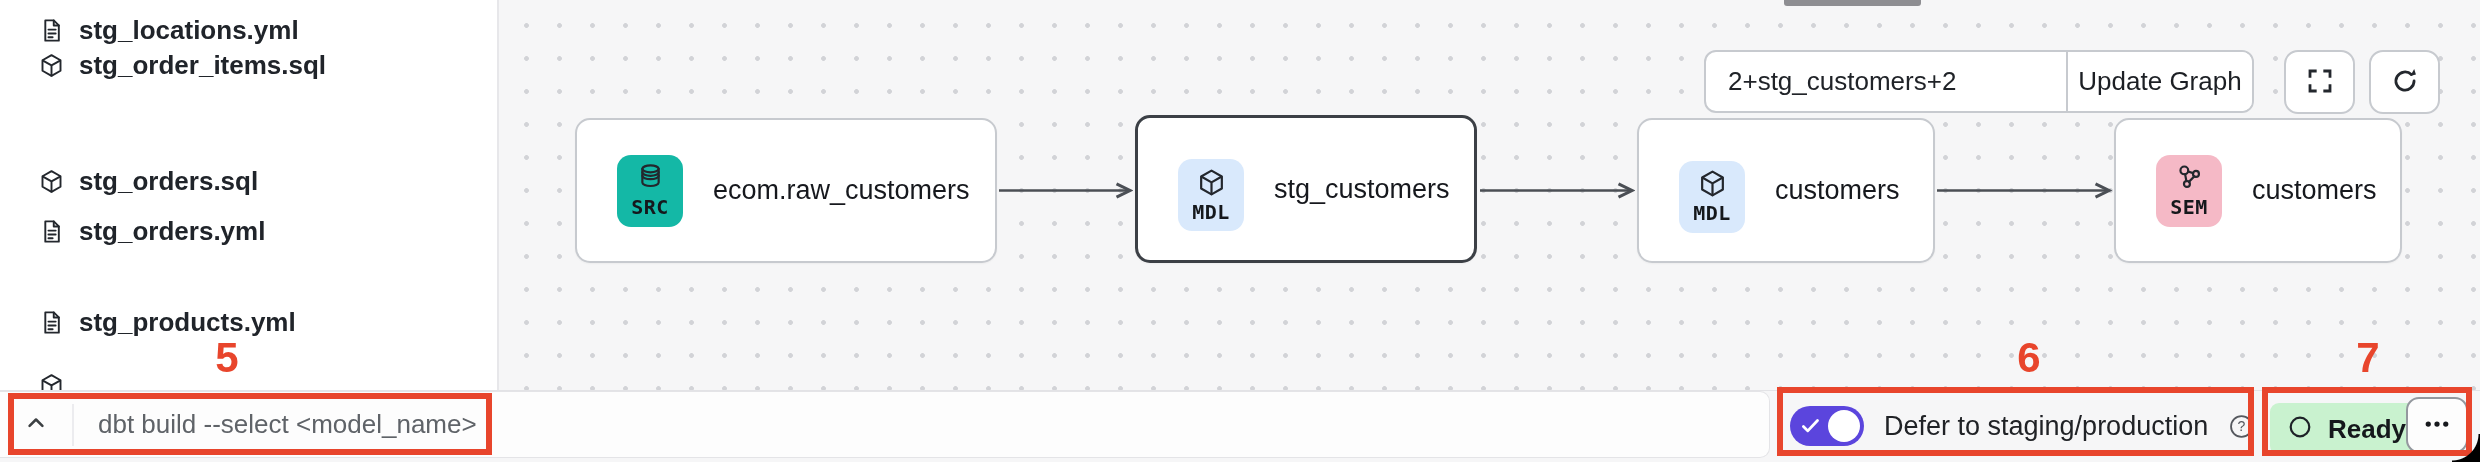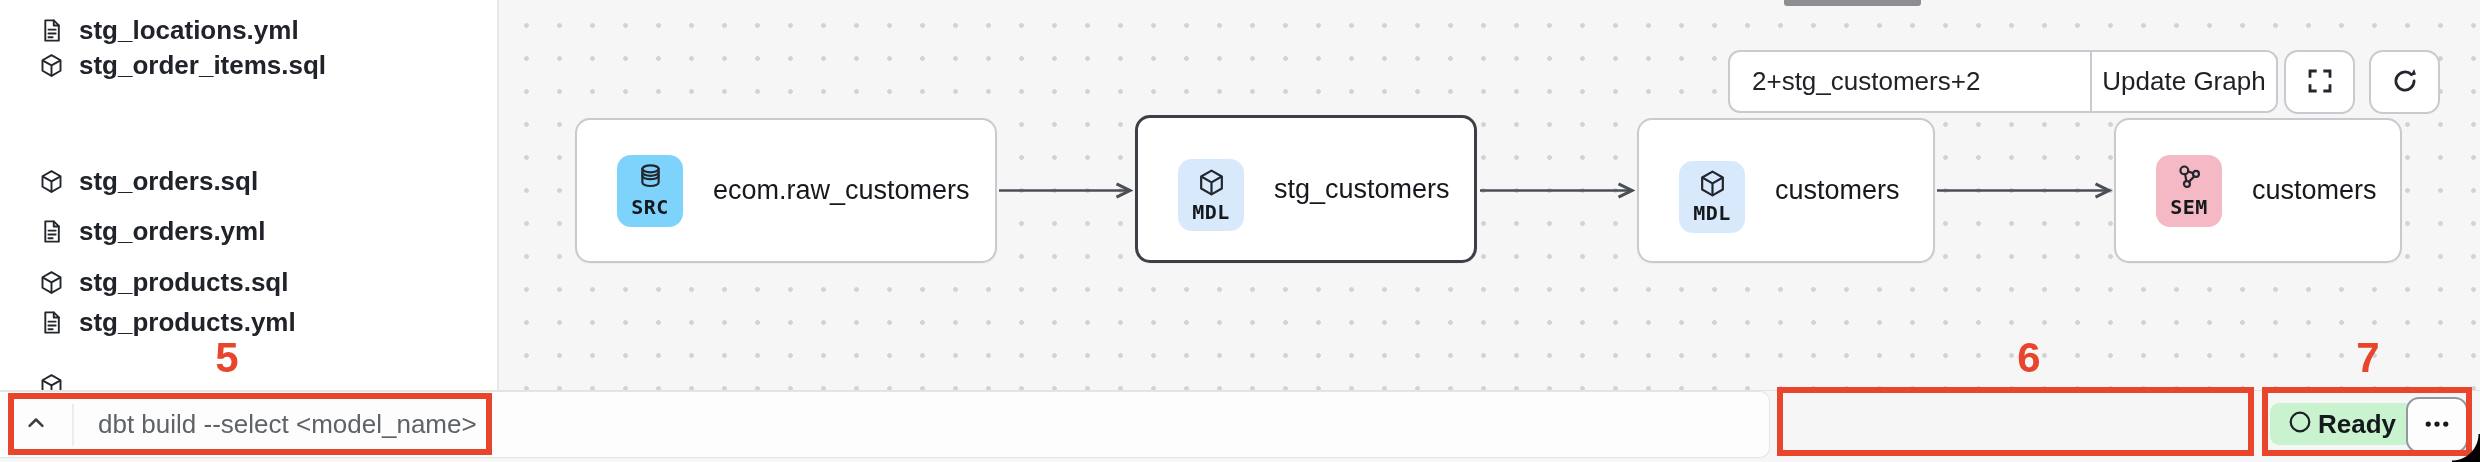--- a/index.html
+++ b/index.html
@@ -41,31 +41,31 @@
   }
   .node.selected{border:3.5px solid #3c4046; top:115px; height:148px;}
   .n1{left:76px;  width:422px;}
   .n2{left:636px; width:342px;}
   .n3{left:1138px;width:298px;}
   .n4{left:1615px;width:288px;}
   .badge{
     width:66px; height:72px; border-radius:14px; flex:0 0 auto;
     display:flex; flex-direction:column; align-items:center; justify-content:center; gap:2px;
   }
-  .badge-src{background:#7dd3fc;text-align:right;}
+  .badge-src{background:#14b8a6;text-align:right;}
   .badge-mdl{background:#d9e9fc;margin-top:12px;}
   .badge-sem{background:#f5b9c6;}
   .bicon svg{width:31px; height:31px; display:block;}
   .btext{font-family:"DejaVu Sans Mono", monospace; font-size:20px; font-weight:600; color:#15181c; letter-spacing:0.5px;}
   .nlabel{font-size:27px; font-weight:500; color:#16181d; white-space:nowrap;}
   
   .selector-combo{
     position:absolute; left:1205px; top:50px; width:550px; height:63px; box-sizing:border-box;
     background:#ffffff; border:2px solid #c7cacf; border-radius:12px;
-    display:flex; align-items:stretch; overflow:hidden;margin-left:24px;
+    display:flex; align-items:stretch; overflow:hidden;
   }
   .selector-input{
     width:338px; border:none; outline:none; background:transparent;
     font-family:"Liberation Sans", sans-serif; font-size:26px; color:#202328; padding:0 0 0 22px;
   }
   .combo-divider{width:2px; background:#c7cacf;}
   .update-btn{
     flex:1; border:none; background:#ffffff; cursor:pointer;
     font-family:"Liberation Sans", sans-serif; font-size:26px; font-weight:500; color:#1c1f24;
   }
@@ -104,23 +104,23 @@
     flex:0 0 auto; cursor:pointer;
   }
   .toggle .check{position:absolute; left:8px; top:7px; width:26px; height:26px;}
   .toggle .knob{
     position:absolute; right:4px; top:4px; width:32px; height:32px;
     background:#ffffff; border-radius:50%;
   }
   .defer-label{font-size:27px; font-weight:500; color:#202226; white-space:nowrap;}
   .help-icon svg{width:27px; height:27px; display:block;}
   .ready-badge{
-    position:absolute; left:2270px; top:403px; height:42px; padding:0 18px;
+    position:absolute; left:2270px; top:403px; height:52px; padding:0 18px;
     background:#c9f2cf; border-radius:9px;
-    display:flex; align-items:center; gap:6px;
+    display:flex; align-items:center; gap:16px;
   }
   .ready-badge svg{width:24px; height:24px;}
   .ready-label{font-size:26px; font-weight:600; color:#15181c;}
   .more-btn{
     position:absolute; left:2406px; top:397px; width:62px; height:56px; box-sizing:border-box;
     background:#fdfdfd; border:2px solid #94989e; border-radius:13px;
     display:flex; align-items:center; justify-content:center; cursor:pointer;
   }
   .more-btn svg{width:30px; height:30px;}
   
@@ -183,29 +183,20 @@
       <span class="ficon">
         <svg viewBox="0 0 24 24">
             <path class="stroke-ic" d="M6.5 3 H14 L18.5 7.5 V21 H6.5 Z"></path>
             <path class="stroke-ic" d="M14 3 V7.5 H18.5"></path>
             <path class="stroke-ic" d="M9.3 11.2 H15.7 M9.3 14.6 H15.7 M9.3 18 H13"></path>
           </svg>
       </span>
       <span class="fname">stg_orders.yml</span>
     </div>
 
-    <div class="file-row" style="top:261px">
-      <span class="ficon">
-        <svg viewBox="0 0 24 24">
-            <path class="stroke-ic" d="M12 2.8 L20 7.3 V16.7 L12 21.2 L4 16.7 V7.3 Z"></path>
-            <path class="stroke-ic" d="M4.4 7.6 L12 11.9 L19.6 7.6 M12 21 V11.9"></path>
-          </svg>
-      </span>
-      <span class="fname">stg_products.sql</span>
-    </div>
 
     <div class="file-row" style="top:301px">
       <span class="ficon">
         <svg viewBox="0 0 24 24">
             <path class="stroke-ic" d="M6.5 3 H14 L18.5 7.5 V21 H6.5 Z"></path>
             <path class="stroke-ic" d="M14 3 V7.5 H18.5"></path>
             <path class="stroke-ic" d="M9.3 11.2 H15.7 M9.3 14.6 H15.7 M9.3 18 H13"></path>
           </svg>
       </span>
       <span class="fname">stg_products.yml</span>
@@ -324,20 +315,37 @@
       <span>
         <svg viewBox="0 0 24 24" width="28" height="28">
             <path d="M6.5 14.5 L12 9 L17.5 14.5" fill="none" stroke="#3c4043" stroke-width="2.2" stroke-linecap="round" stroke-linejoin="round"></path>
           </svg>
       </span>
     </span>
     <div class="cmd-divider"></div>
     <input class="cmd-input" type="text" placeholder="dbt build --select &lt;model_name&gt;" style="">
   </div>
 
+  <div class="defer-group">
+    <span class="toggle">
+      <span class="check">
+        <svg viewBox="0 0 24 24" width="26" height="26">
+            <path d="M5 12.5 l4 4 l9 -9.5" fill="none" stroke="#ffffff" stroke-width="2.6" stroke-linecap="round" stroke-linejoin="round"></path>
+          </svg>
+      </span>
+      <span class="knob"></span>
+    </span>
+    <span class="defer-label">Defer to staging/production</span>
+    <span class="help-icon">
+      <svg viewBox="0 0 24 24">
+          <circle cx="12" cy="12" r="9.3" fill="none" stroke="#55585e" stroke-width="1.6"></circle>
+          <text x="12" y="16.2" text-anchor="middle" font-size="12.5" font-family="Liberation Sans, sans-serif" fill="#55585e">?</text>
+        </svg>
+    </span>
+  </div>
 
   <div class="ready-badge">
     <span>
       <svg viewBox="0 0 24 24" width="24" height="24">
           <circle cx="12" cy="12" r="9.3" fill="none" stroke="#1d2127" stroke-width="2.2"></circle>
         </svg>
     </span>
     <span class="ready-label">Ready</span>
   </div>
 

